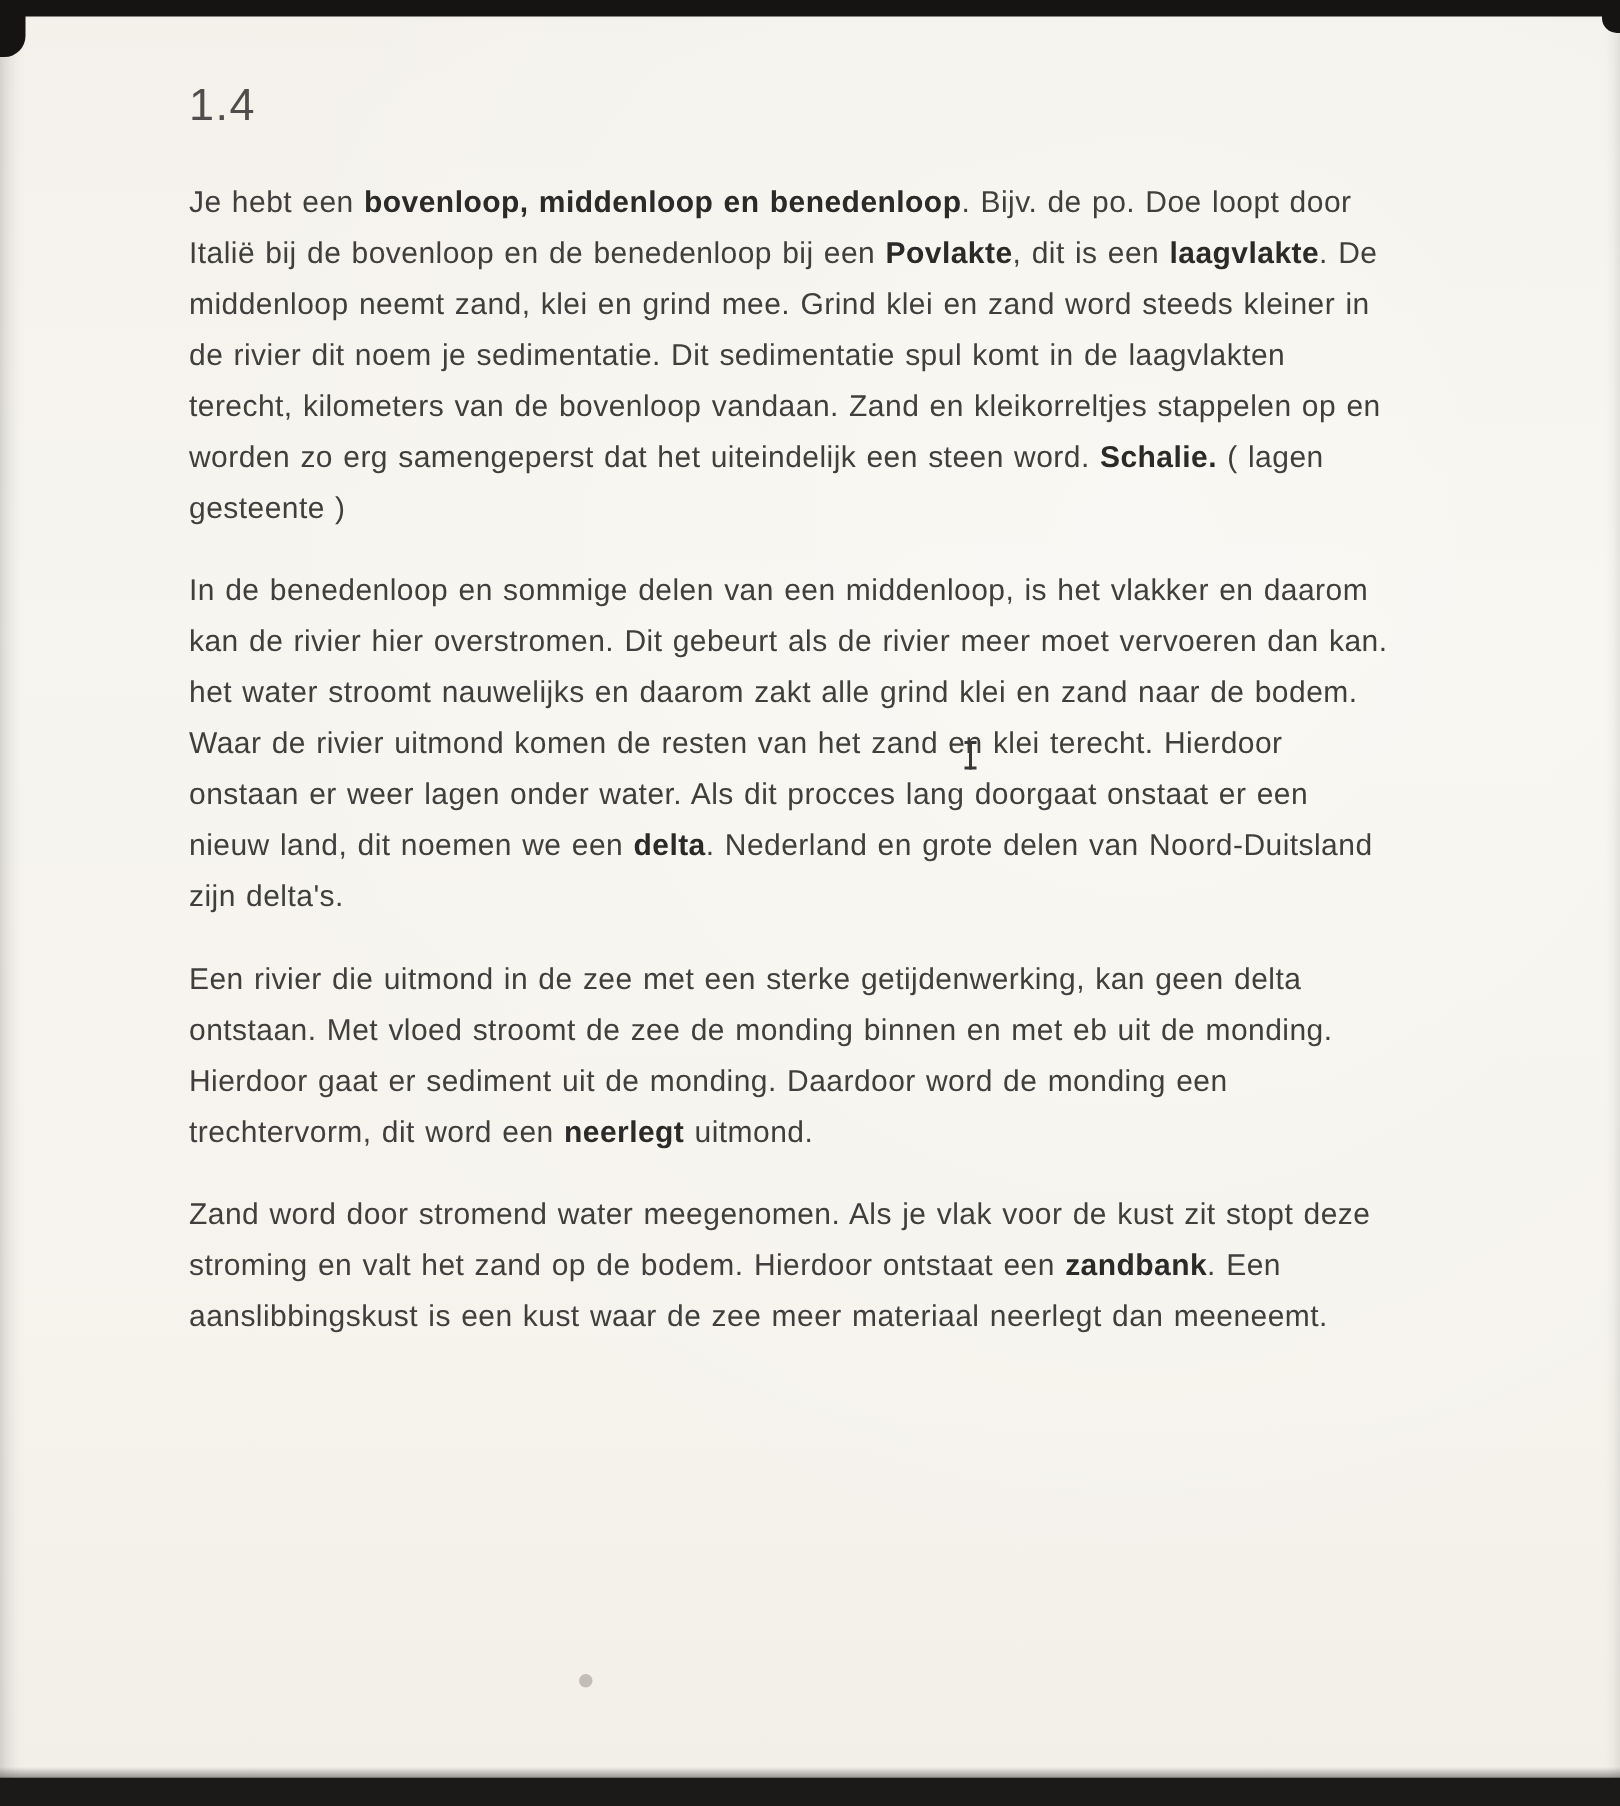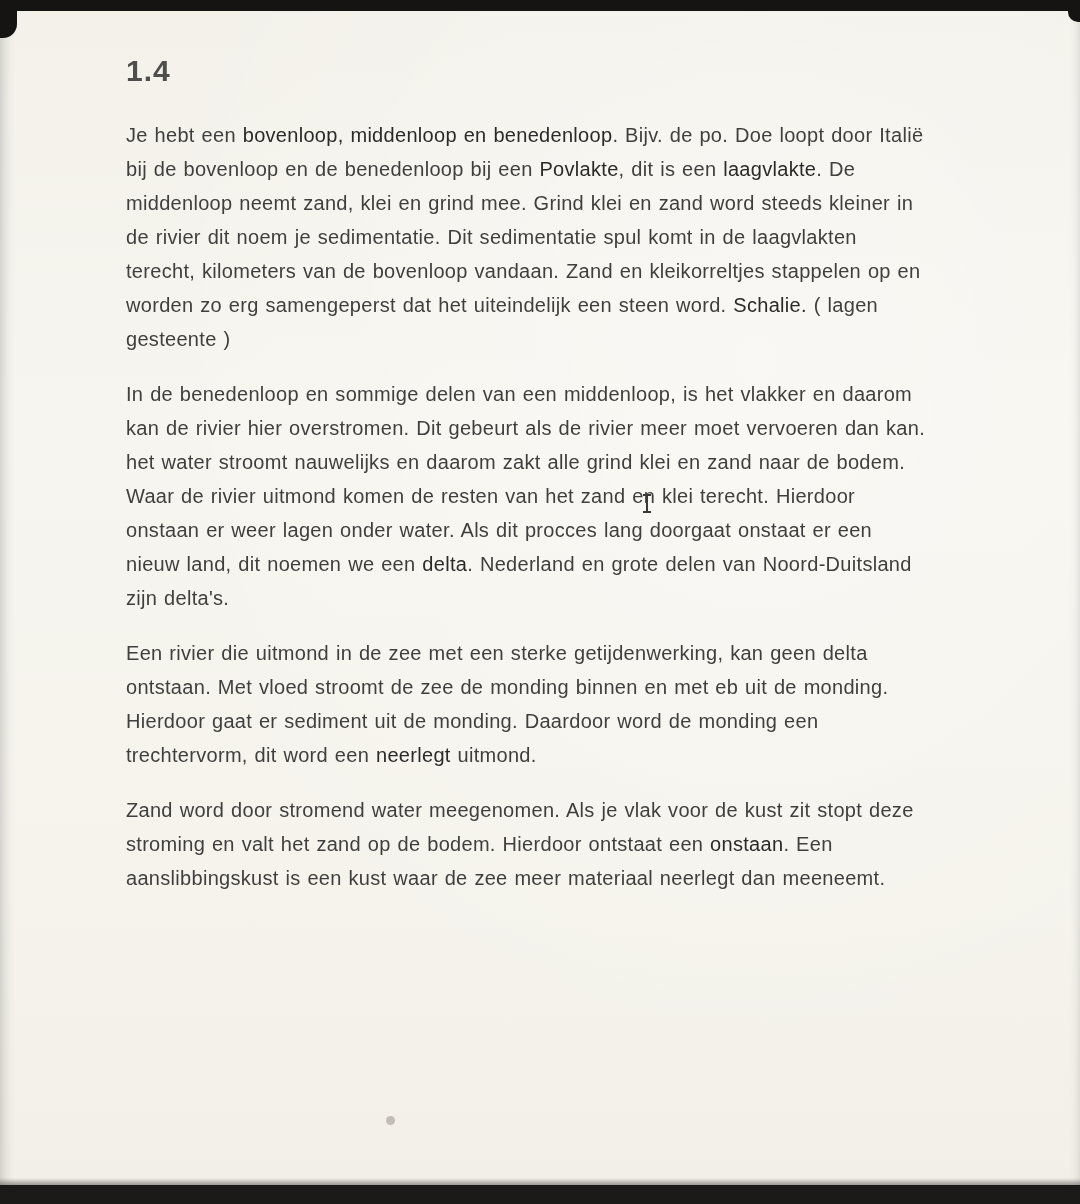--- a/index.html
+++ b/index.html
@@ -65,34 +65,34 @@
   }
   .content {
     position: absolute;
     left: 126px;
     top: 54px;
     width: 806px;
   }
   .heading {
     margin: 0 0 30px 0;
     font-size: 30px;
-    font-weight: 700;
+    font-weight: 400;
     letter-spacing: 1px;
     color: #4f4e4c;
   }
   .para {
     margin: 0 0 21px 0;
     font-size: 20px;
     line-height: 34px;
     letter-spacing: 0.3px;
     word-spacing: 1px;
     color: #403f3d;
   }
   .para .bold {
-    font-weight: 400;
+    font-weight: 700;
     color: #2b2a28;
   }
   
   .cursor-artifact {
     position: absolute;
     left: 646px;
     top: 494px;
     width: 2px;
     height: 19px;
     background: #3a3937;
@@ -127,21 +127,21 @@
   <div class="edge-top"></div>
   <div class="corner-tl"></div>
   <div class="corner-tr"></div>
 
   <div class="content">
     <h1 class="heading">1.4</h1>
     <div id="paragraphs">
         <p class="para"><span>Je hebt een </span><span class="bold">bovenloop, middenloop en benedenloop</span><span>. Bijv. de po. Doe loopt door Italië bij de bovenloop en de benedenloop bij een </span><span class="bold">Povlakte</span><span>, dit is een </span><span class="bold">laagvlakte</span><span>. De middenloop neemt zand, klei en grind mee. Grind klei en zand word steeds kleiner in de rivier dit noem je sedimentatie. Dit sedimentatie spul komt in de laagvlakten terecht, kilometers van de bovenloop vandaan. Zand en kleikorreltjes stappelen op en worden zo erg samengeperst dat het uiteindelijk een steen word. </span><span class="bold">Schalie.</span><span> ( lagen gesteente )</span></p>
         <p class="para"><span>In de benedenloop en sommige delen van een middenloop, is het vlakker en daarom kan de rivier hier overstromen. Dit gebeurt als de rivier meer moet vervoeren dan kan. het water stroomt nauwelijks en daarom zakt alle grind klei en zand naar de bodem. Waar de rivier uitmond komen de resten van het zand en klei terecht. Hierdoor onstaan er weer lagen onder water. Als dit procces lang doorgaat onstaat er een nieuw land, dit noemen we een </span><span class="bold">delta</span><span>. Nederland en grote delen van Noord-Duitsland zijn delta's.</span></p>
         <p class="para"><span>Een rivier die uitmond in de zee met een sterke getijdenwerking, kan geen delta ontstaan. Met vloed stroomt de zee de monding binnen en met eb uit de monding. Hierdoor gaat er sediment uit de monding. Daardoor word de monding een trechtervorm, dit word een </span><span class="bold">neerlegt</span><span> uitmond.</span></p>
-        <p class="para"><span>Zand word door stromend water meegenomen. Als je vlak voor de kust zit stopt deze stroming en valt het zand op de bodem. Hierdoor ontstaat een </span><span class="bold">onstaan</span><span>. Een aanslibbingskust is een kust waar de zee meer materiaal neerlegt dan meeneemt.</span></p>
+        <p class="para"><span>Zand word door stromend water meegenomen. Als je vlak voor de kust zit stopt deze stroming en valt het zand op de bodem. Hierdoor ontstaat een </span><span class="bold">zandbank</span><span>. Een aanslibbingskust is een kust waar de zee meer materiaal neerlegt dan meeneemt.</span></p>
       </div>
   </div>
 
   <div class="cursor-artifact"></div>
   <div class="smudge-dot"></div>
 
   <div class="edge-bottom"></div>
 </div>
 
 </body></html>

